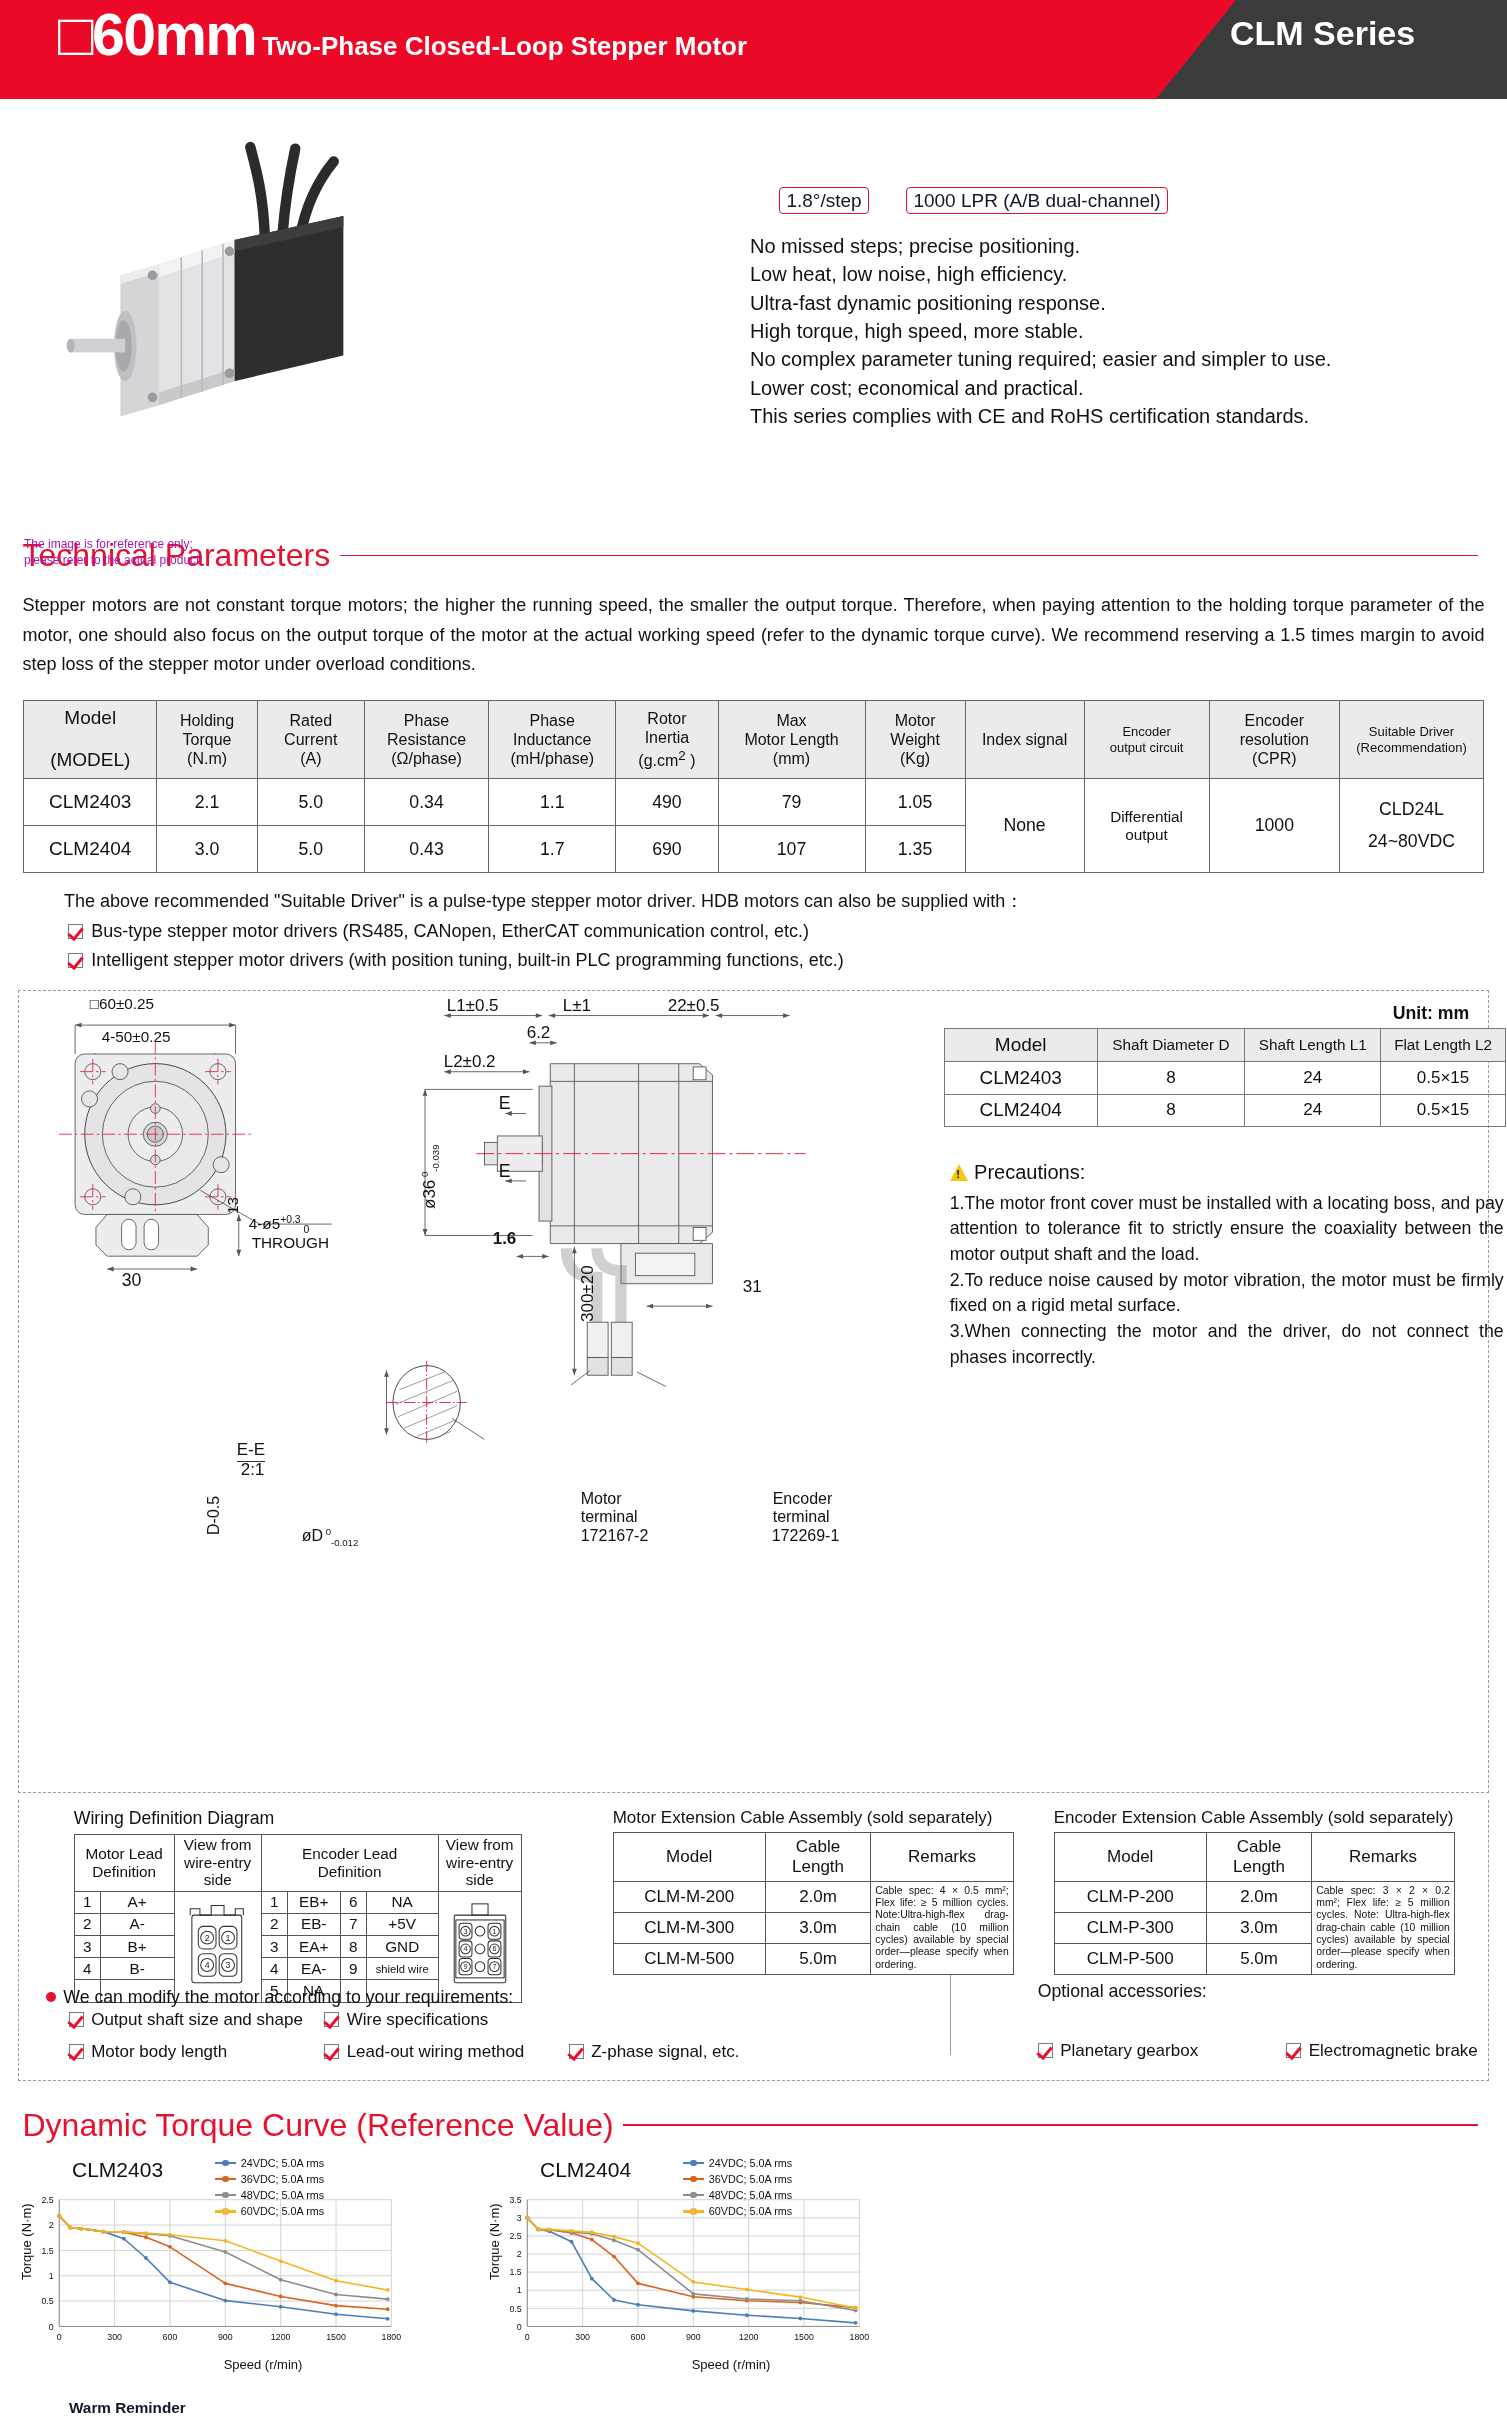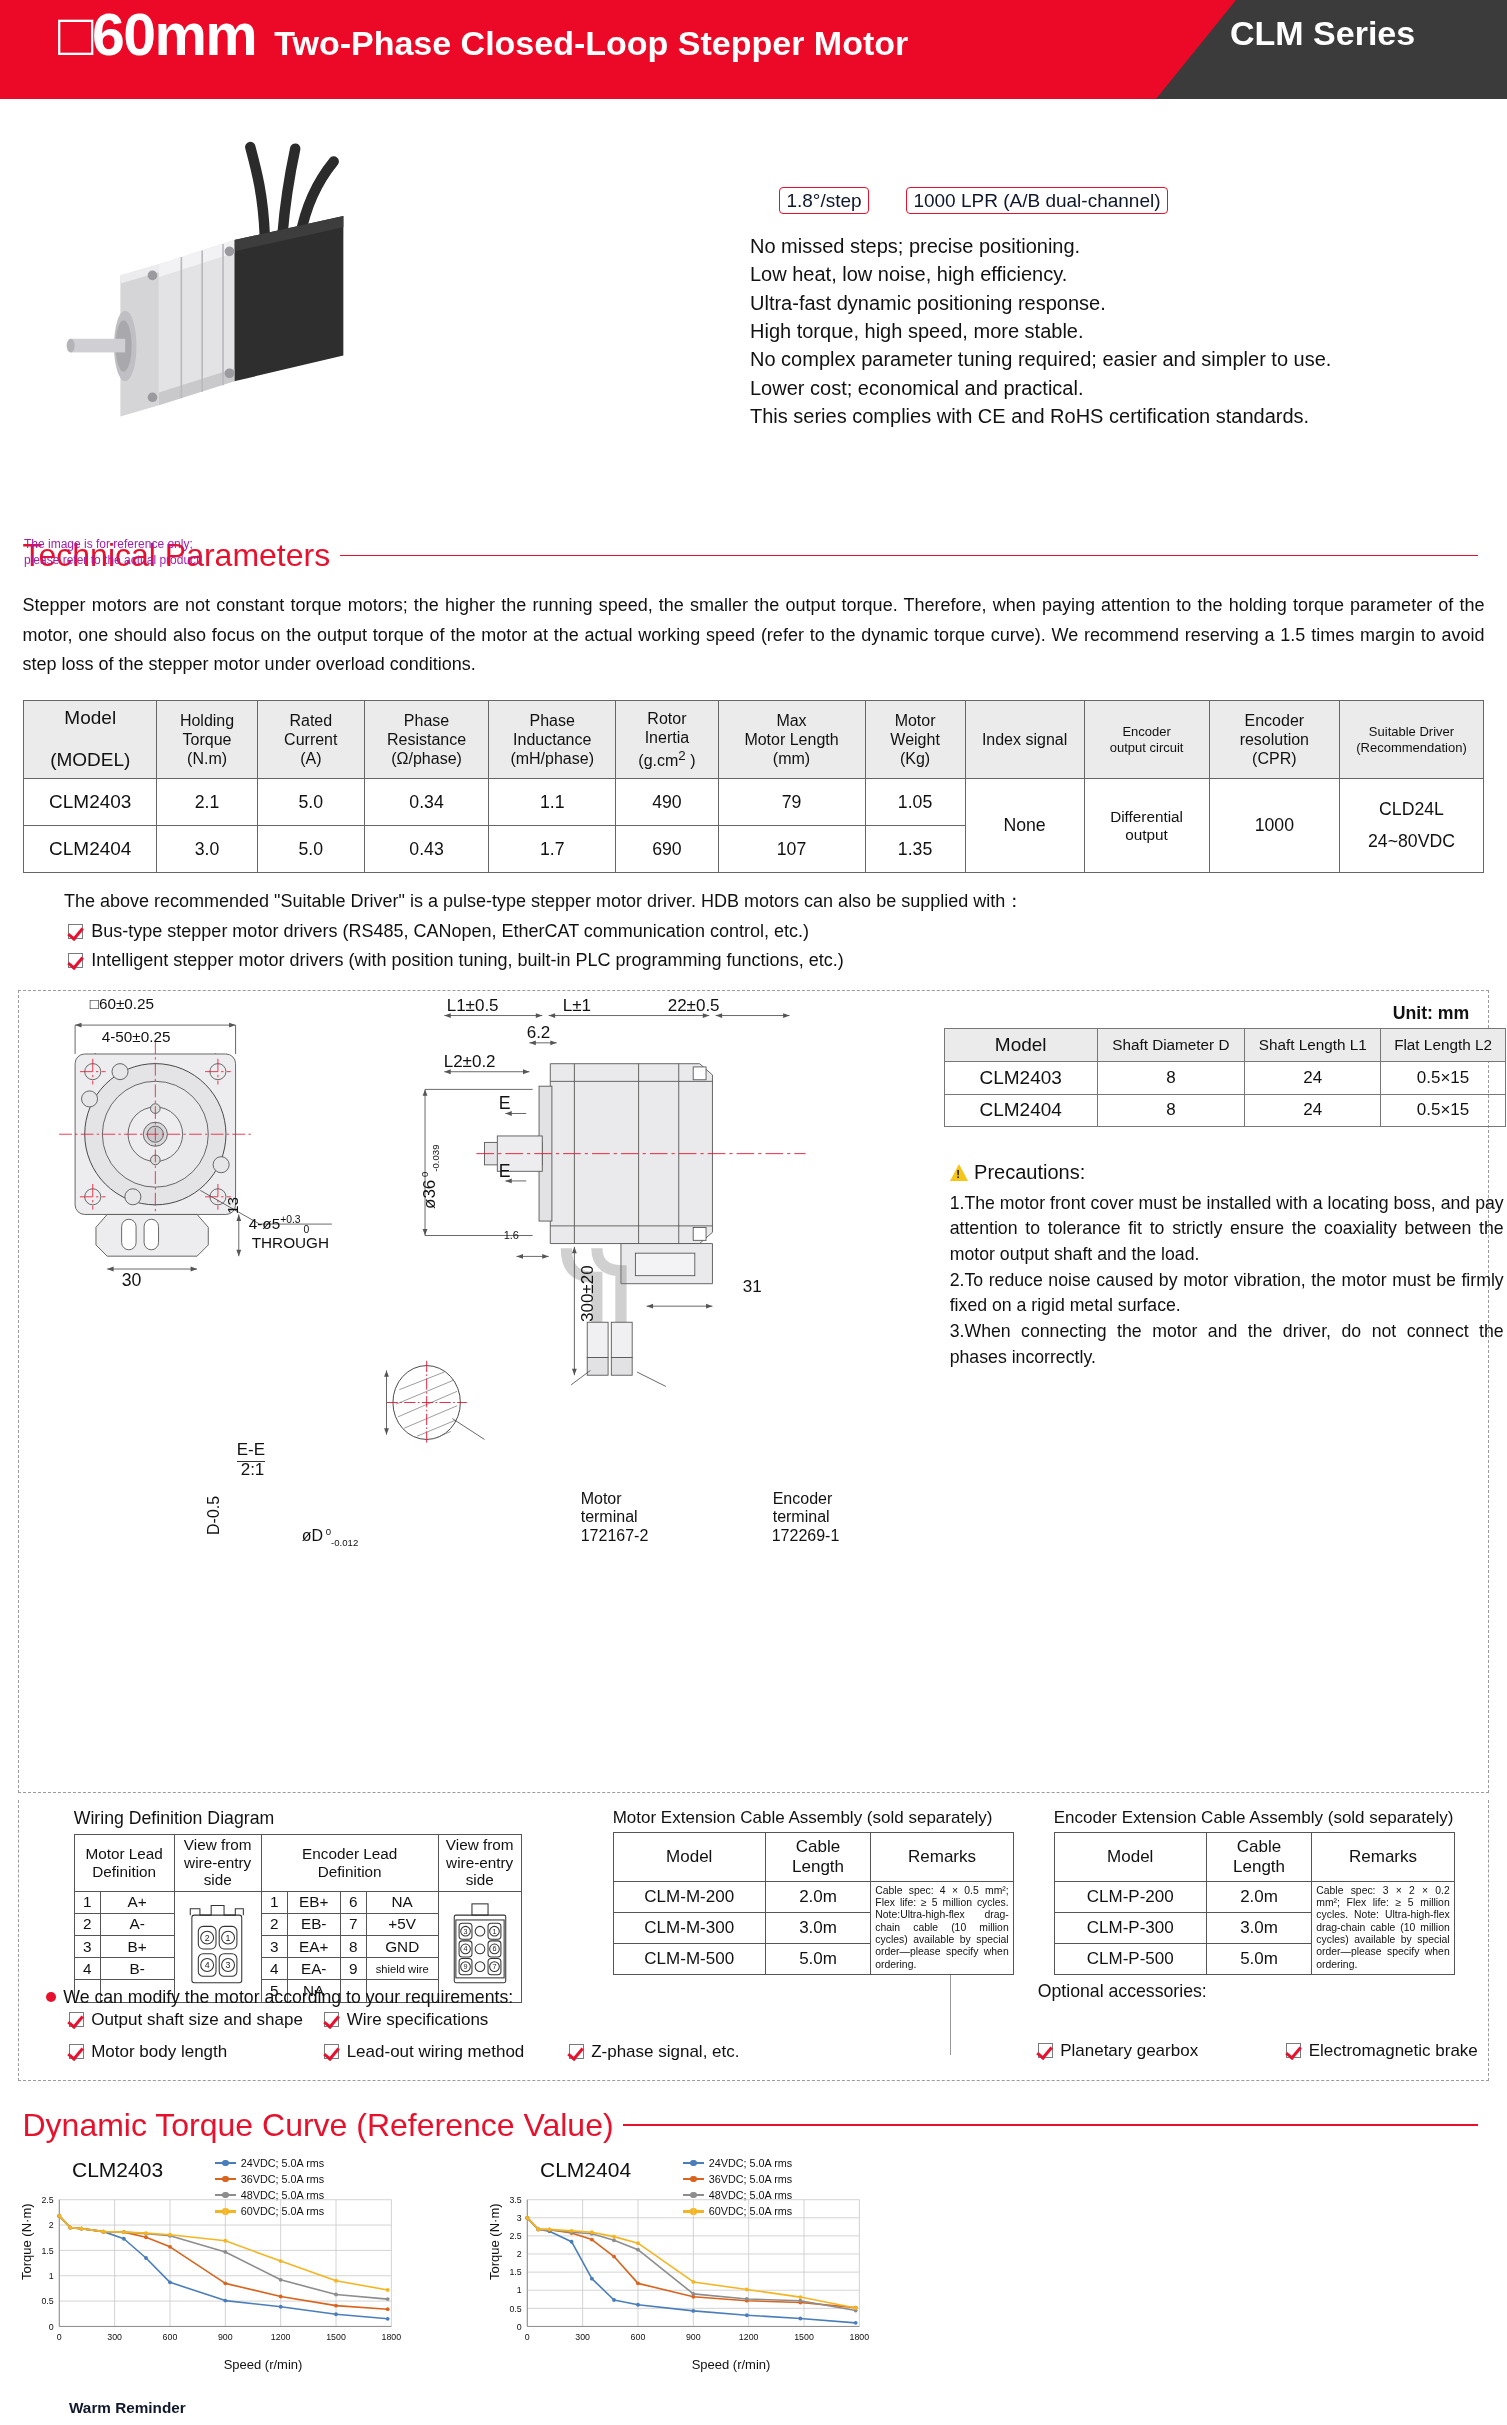--- a/index.html
+++ b/index.html
@@ -22,21 +22,21 @@
     position:absolute; left:1156px; top:0; width:352px; height:99px;
     background:#3b3b3b;
     clip-path: polygon(80px 0, 352px 0, 352px 99px, 0 99px);
   }
   .header-title {
     position:absolute; left:58px; top:6.4px;
     color:#fff; white-space:nowrap;
     display:flex; align-items:baseline;
   }
   .h-big { font-size:59px; font-weight:bold; letter-spacing:-1.6px; line-height:1; }
-  .h-sub { font-size:34px; font-weight:600; line-height:1; margin-left:18px;}
+  .h-sub { font-size:26px; font-weight:600; line-height:1; margin-left:6px;}
   .header-series {
     position:absolute; left:1230px; top:14.4px;
     color:#fff; font-size:34px; font-weight:bold; white-space:nowrap;
   }
 
   
   .hero { position:relative; height:433px; }
   .hero-img-wrap {
     position:absolute; left:24px; top:16px; width:682px; height:401px;
   }
@@ -516,21 +516,21 @@
     </g>
   </svg>
   <div class="dim-label" style="left:428px;top:4.8px;font-size:17px;">L1±0.5</div>
   <div class="dim-label" style="left:544px;top:4.8px;font-size:17px;">L±1</div>
   <div class="dim-label" style="left:649px;top:4.8px;font-size:17px;">22±0.5</div>
   <div class="dim-label" style="left:508px;top:32px;font-size:17px;">6.2</div>
   <div class="dim-label" style="left:425px;top:61px;font-size:17px;">L2±0.2</div>
   <div class="dim-label" style="left:400px;top:218px;transform:rotate(-90deg);transform-origin:left top;font-size:17px;">ø36<sup style="font-size:9.6px">&nbsp;0</sup><sub style="font-size:9.6px">-0.039</sub></div>
   <div class="dim-label" style="left:480px;top:102px;font-size:17.7px;">E</div>
   <div class="dim-label" style="left:480px;top:170px;font-size:17.7px;">E</div>
-  <div class="dim-label" style="left:485px;top:238px;font-size:11px;">1.6</div>
+  <div class="dim-label" style="left:474px;top:238px;font-size:17px;font-weight:bold;">1.6</div>
   <div class="dim-label" style="left:559px;top:331px;transform:rotate(-90deg);transform-origin:left top;font-size:17px;">300±20</div>
   <div class="dim-label" style="left:724px;top:286px;font-size:17px;">31</div>
 
   <div class="dim-label" style="left:218px;top:449px;font-size:17px;text-align:center;border-bottom:1.2px solid #333;padding-bottom:0.8px;">E-E</div>
   <div class="dim-label" style="left:222px;top:469px;font-size:17px;">2:1</div>
   <div class="dim-label" style="left:186px;top:544px;transform:rotate(-90deg);transform-origin:left top;font-size:16px;">D-0.5</div>
   <div class="dim-label" style="left:283px;top:535px;font-size:16px;">øD<sup style="font-size:9.6px">&nbsp;0</sup><sub style="font-size:9.6px">-0.012</sub></div>
 
   <div class="dim-label" style="left:562px;top:499px;font-size:16px;line-height:1.12;">Motor<br>terminal</div>
   <div class="dim-label" style="left:562px;top:536px;font-size:16px;">172167-2</div>

